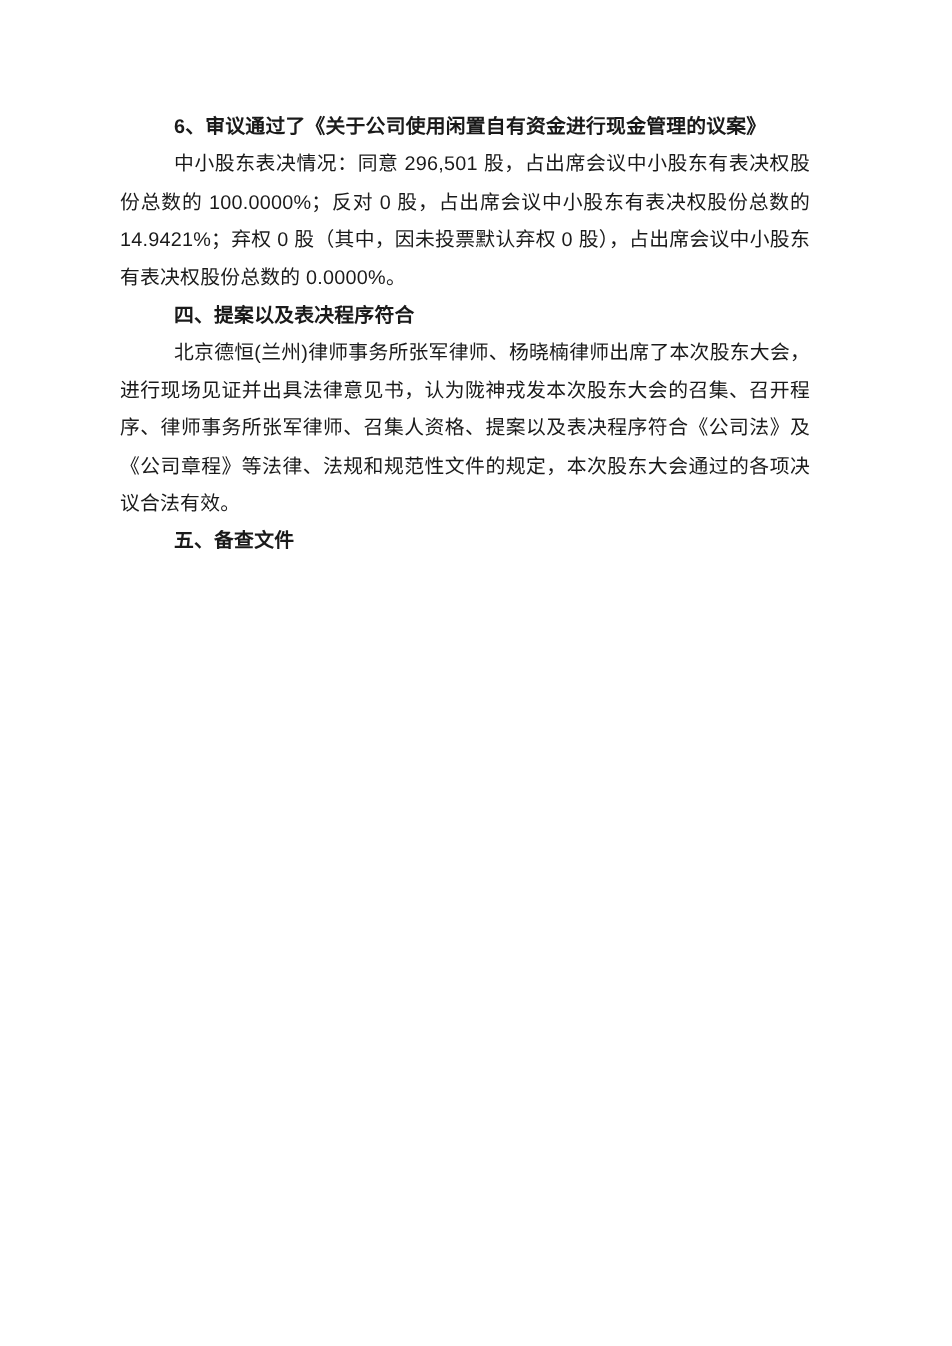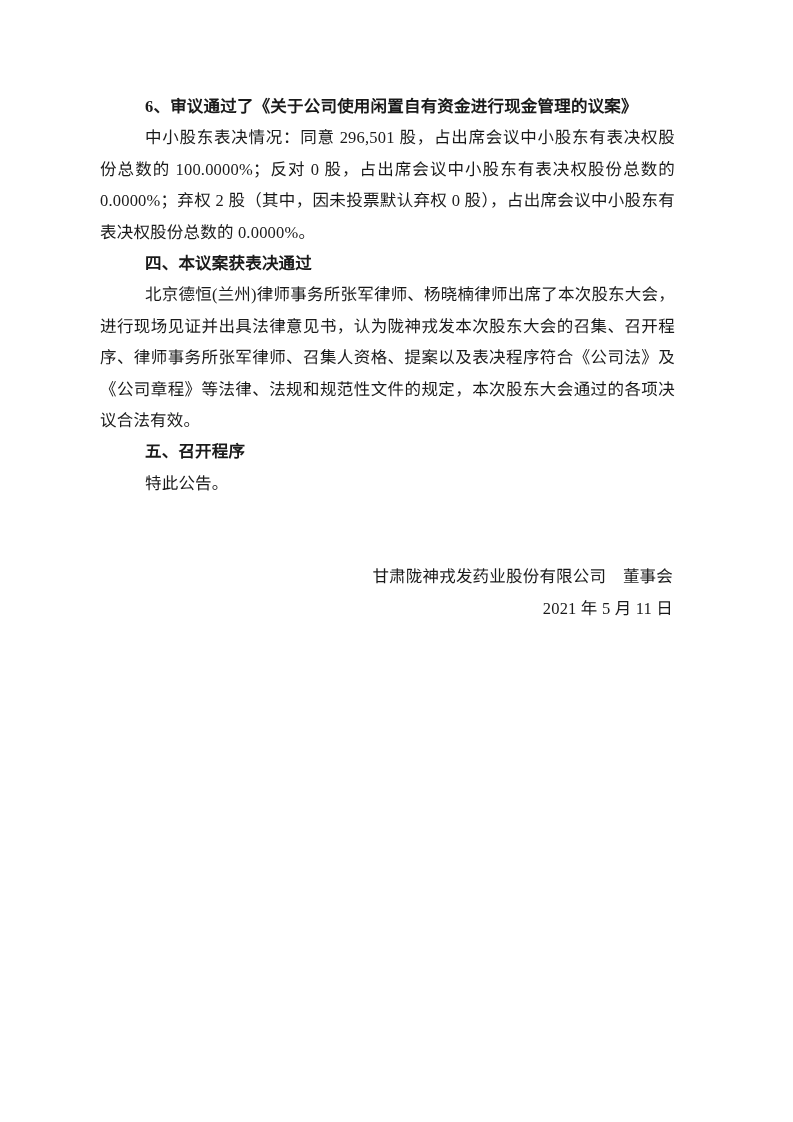--- a/index.html
+++ b/index.html
@@ -8,21 +8,21 @@
     padding: 0;
     background: #ffffff;
   }
   .page {
     position: relative;
     width: 793px;
     height: 1122px;
     margin: 0 auto;
     background: #ffffff;
     overflow: hidden;
-    font-family: Liberation Serif, serif;
+    font-family: Liberation Sans, sans-serif;
     color: #1a1a1a;
   }
   .content {
     position: absolute;
     left: 100px;
     top: 91px;
     width: 575px;
     font-size: 16.5px;
     line-height: 31.4px;
     text-align: justify;
@@ -50,32 +50,27 @@
 </style>
 </head>
 <body>
 
 <div class="page">
   <div class="content">
 
     <p class="doc-heading">6、审议通过了《关于公司使用闲置自有资金进行现金管理的议案》</p>
 
 
-    <p class="doc-paragraph">中小股东表决情况：同意 296,501 股，占出席会议中小股东有表决权股份总数的 100.0000%；反对 0 股，占出席会议中小股东有表决权股份总数的 0.0000%；弃权 2 股（其中，因未投票默认弃权 0 股），占出席会议中小股东有表决权股份总数的 0.0000%。</p>
+    <p class="doc-paragraph">中小股东表决情况：同意 296,501 股，占出席会议中小股东有表决权股份总数的 100.0000%；反对 0 股，占出席会议中小股东有表决权股份总数的 14.9421%；弃权 0 股（其中，因未投票默认弃权 0 股），占出席会议中小股东有表决权股份总数的 0.0000%。</p>
 
 
-    <p class="doc-heading">四、本议案获表决通过</p>
+    <p class="doc-heading">四、提案以及表决程序符合</p>
 
     <p class="doc-paragraph">北京德恒(兰州)律师事务所张军律师、杨晓楠律师出席了本次股东大会，进行现场见证并出具法律意见书，认为陇神戎发本次股东大会的召集、召开程序、律师事务所张军律师、召集人资格、提案以及表决程序符合《公司法》及《公司章程》等法律、法规和规范性文件的规定，本次股东大会通过的各项决议合法有效。</p>
 
-    <p class="doc-heading">五、召开程序</p>
+    <p class="doc-heading">五、备查文件</p>
 
 
 
-    <p class="doc-paragraph">特此公告。</p>
 
-    <div class="signature">
-      <p>甘肃陇神戎发药业股份有限公司　董事会</p>
-      <p>2021 年 5 月 11 日</p>
-    </div>
 
   </div>
 </div>
 
 </body></html>

